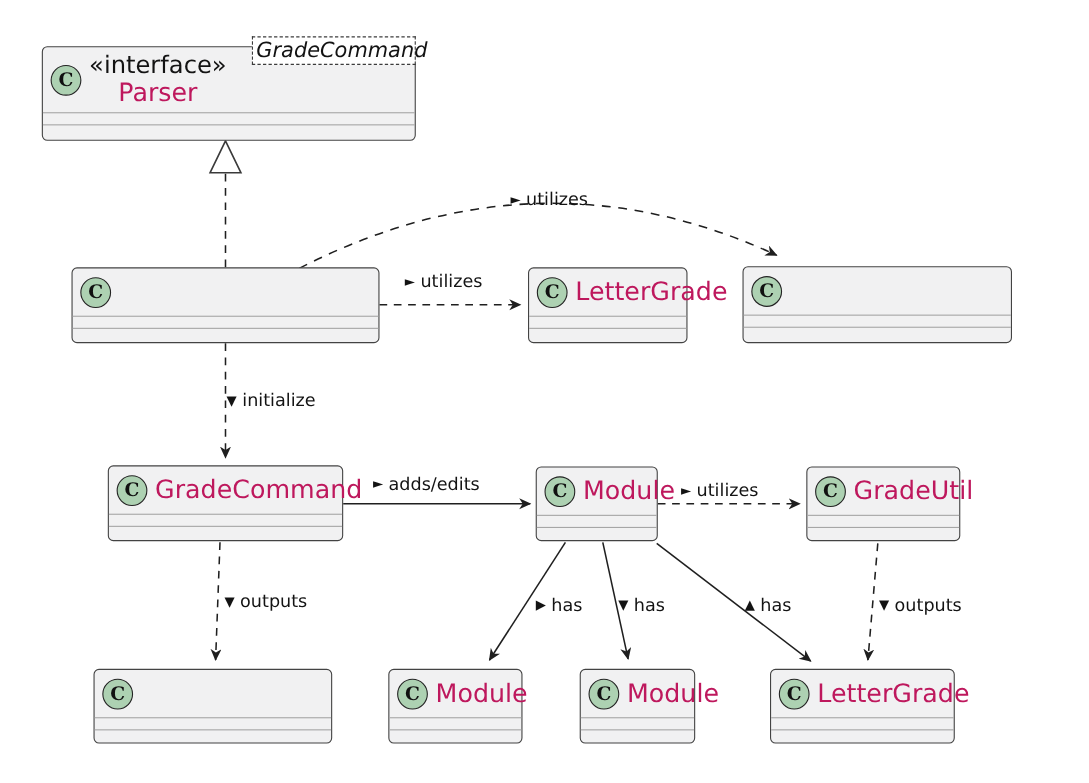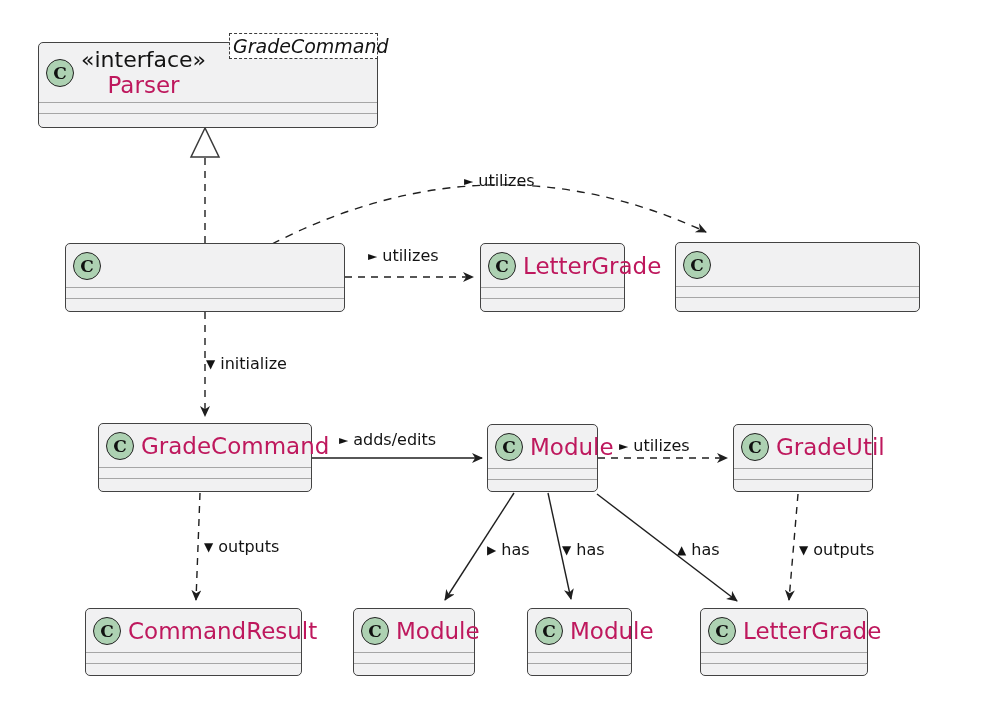--- a/index.html
+++ b/index.html
@@ -117,21 +117,20 @@
       <span class="c-icon">C</span>
       <span class="uml-name">GradeUtil</span>
     </div>
     <div class="comp"></div>
     <div class="comp last"></div>
   </div>
 
   <div class="uml-class" style="left:85px;top:608px;width:217px;height:68px;">
     <div class="uml-title">
       <span class="c-icon">C</span>
-      <span class="uml-name">CommandResult</span>
     </div>
     <div class="comp"></div>
     <div class="comp last"></div>
   </div>
 
   <div class="uml-class" style="left:353px;top:608px;width:122px;height:68px;">
     <div class="uml-title">
       <span class="c-icon">C</span>
       <span class="uml-name">Module</span>
     </div>

